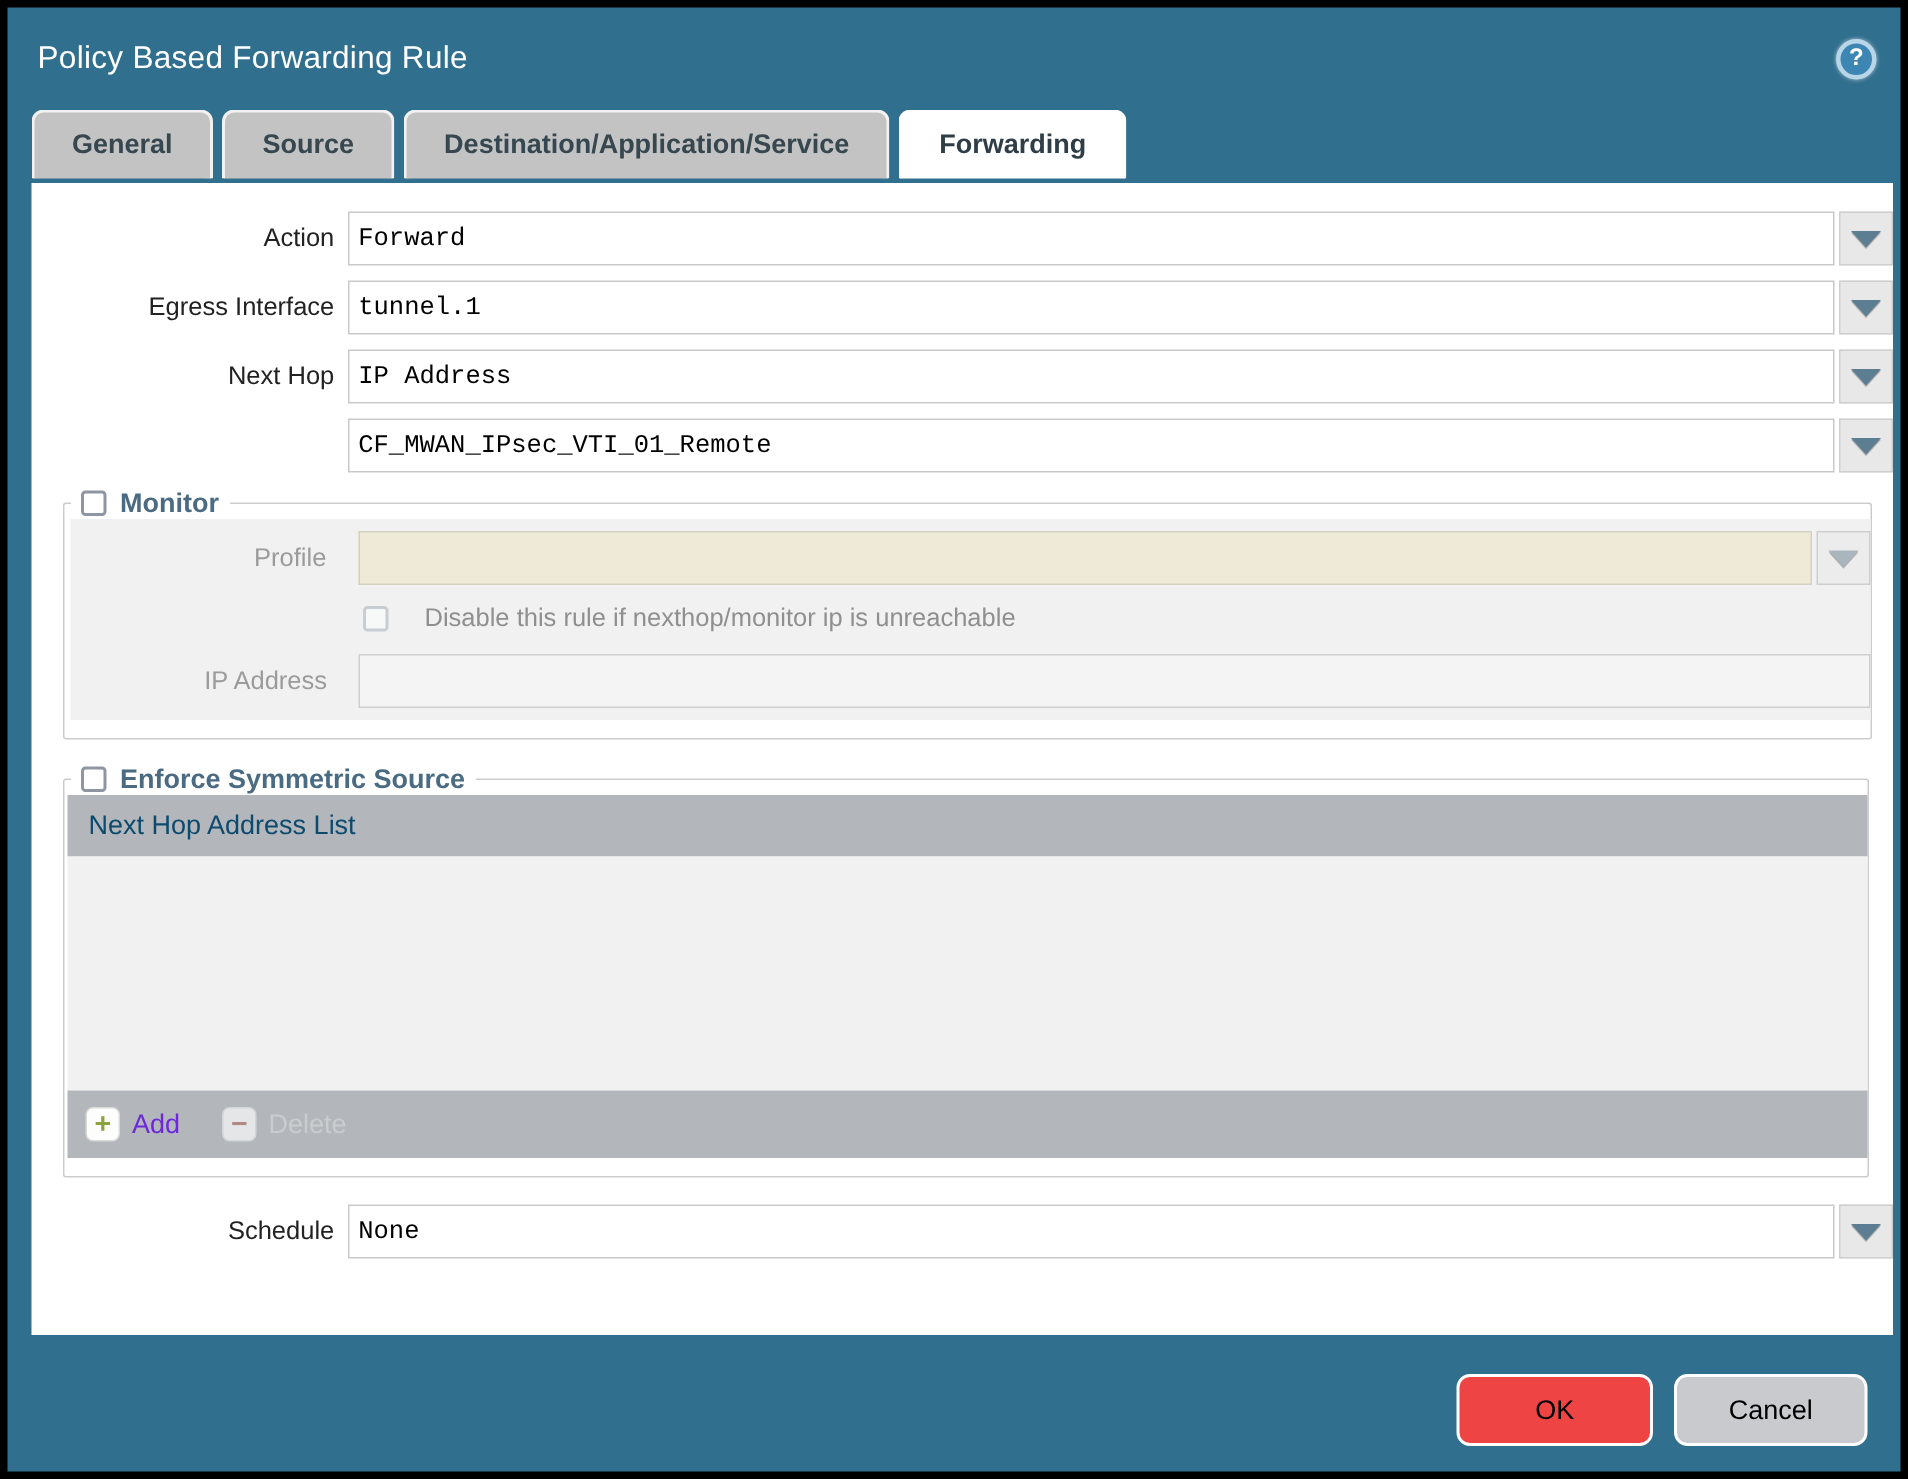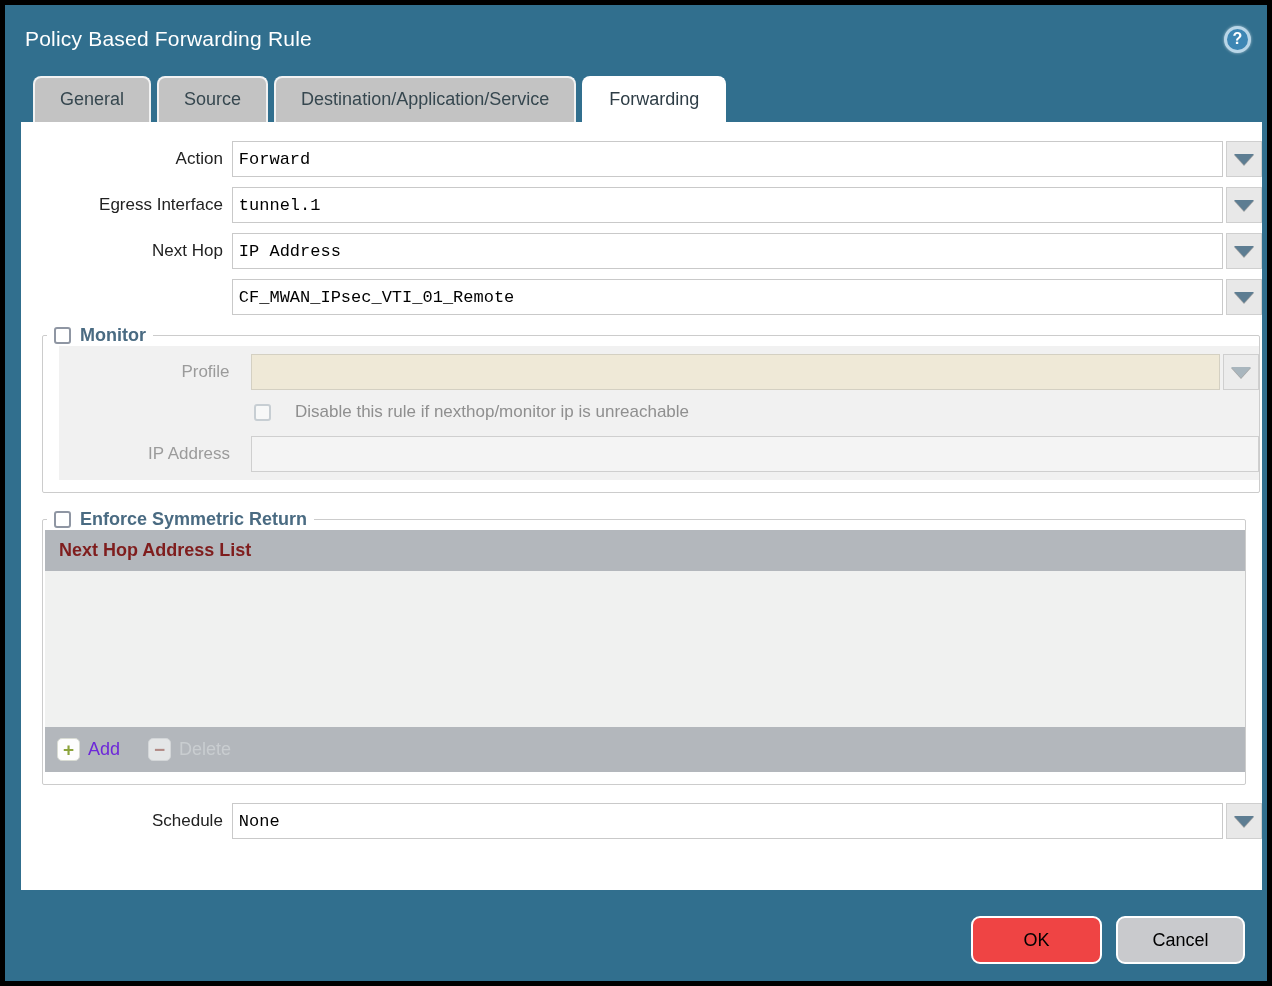--- a/index.html
+++ b/index.html
@@ -7,21 +7,21 @@
   .frame { width:1272px; height:986px; border:5px solid #000; background:#316f8e; overflow:hidden; }
 
   
   .titlebar { height:68px; display:flex; align-items:center; justify-content:space-between; padding:0 16px 0 20px; }
   .title { color:#ffffff; font-size:21px; letter-spacing:.2px; }
   .help { width:27px; height:27px; border-radius:50%; background:#3d86b4; border:3px solid #b9d6e8;
           color:#fff; font-size:16px; font-weight:bold; display:flex; align-items:center; justify-content:center;
           box-shadow:0 0 3px rgba(255,255,255,.6); cursor:pointer; }
 
   
-  .tabs { display:flex; align-items:flex-end; gap:6px; height:49px; padding-left:28px; }
+  .tabs { display:flex; align-items:flex-start; gap:6px; height:49px; padding-left:16px;font-weight:bold; }
   .tab { background:#c3c3c3; color:#36474f; border:2px solid #f2f2f2; border-bottom:none;
          border-radius:8px 8px 0 0; padding:11px 25px 12px; font-size:18px; cursor:pointer; white-space:nowrap; }
   .tab.active { background:#ffffff; color:#2e3d46; border-color:#ffffff; position:relative; z-index:2; }
 
   
   .panel { background:#ffffff; margin-left:16px; width:1241px; height:768px; padding-top:19px; position:relative; }
 
   .form-row { display:flex; align-items:center; margin-bottom:10px; }
   .form-label { width:211px; text-align:right; padding-right:9px; font-size:17px; color:#222; }
   .field { display:flex; width:1031px; }
@@ -34,31 +34,31 @@
   .dd-btn.disabled { background:#ececec; cursor:default; }
   .dd-btn.disabled .dd-arrow { border-top-color:#a9b6be; }
 
   
   fieldset { border:1px solid #cccccc; border-radius:2px; margin:8px 4px 0 21px; width:1096px; padding:0 0 12px 0; }
   legend { display:flex; align-items:center; gap:9px; margin-left:4px; padding:0 7px; }
   .legend-text { color:#4a6b82; font-weight:bold; font-size:18px; }
   .cb { width:17px; height:17px; border:2px solid #8f96a3; border-radius:3px; background:#fff; cursor:pointer; flex:0 0 auto; }
   .cb.disabled { border-color:#c7ced3; background:#f7f8f8; cursor:default; }
 
-  .graypanel { background:#f1f1f1; margin-left:16px; width:1200px; padding:8px 0 8px 0; }
+  .graypanel { background:#f1f1f1; margin-left:4px; width:1200px; padding:8px 0 8px 0; }
   .m-row { display:flex; align-items:center; }
   .m-label { width:192px; text-align:right; padding-right:21px; font-size:17px; color:#9b9b9b; }
   .input-beige { width:972px; height:36px; border:1px solid #d4d0c2; background:#efe9d7; font-size:17px; padding:0 10px; }
   .input-gray  { width:1008px; height:36px; border:1px solid #cfcfcf; background:#f4f4f4; font-size:17px; padding:0 10px; }
   .cb-row { margin:12px 0 14px 195px; display:flex; align-items:center; gap:24px; }
   .cb-row-label { font-size:17px; color:#8f8f8f; }
 
   
   .nh-table { margin-left:2px; width:1200px; }
-  .nh-header { background:#b3b7bc; color:#7f1d1d; font-size:18px; padding:0 14px; height:41px; display:flex; align-items:center;font-weight:bold; }
+  .nh-header { background:#b3b7bc; color:#0c4a6e; font-size:18px; padding:0 14px; height:41px; display:flex; align-items:center; }
   .nh-body { background:#f0f1f0; height:156px; }
   .nh-footer { background:#b3b7bc; height:45px; display:flex; align-items:center; gap:28px; padding-left:12px; }
   .tbl-btn { display:flex; align-items:center; gap:8px; cursor:pointer; }
   .tbl-btn .glyph { width:23px; height:23px; border-radius:5px; background:#fdfdfd; border:1px solid #d9dcd4;
                     display:flex; align-items:center; justify-content:center; font-size:19px; font-weight:bold; line-height:1; }
   .tbl-btn .lbl { font-size:18px; color:#6d28d9; }
   .tbl-btn.add .glyph { color:#8ba33c; }
   .tbl-btn.delete { cursor:default; }
   .tbl-btn.delete .glyph { background:#e4e6e7; border-color:#d3d6d8; color:#b18a85; }
   .tbl-btn.delete .lbl { color:#c9cdd0; }
@@ -151,21 +151,21 @@
         <div class="m-row">
           <div class="m-label">IP Address</div>
           <input type="text" class="input-gray" readonly="" disabled="" value="" style="">
         </div>
       </div>
     </fieldset>
 
     <fieldset style="margin-top:16px;">
       <legend>
         <span class="cb"></span>
-        <span class="legend-text">Enforce Symmetric Return</span>
+        <span class="legend-text">Enforce Symmetric Source</span>
       </legend>
       <div class="nh-table">
         <div class="nh-header">Next Hop Address List</div>
         <div class="nh-body"></div>
         <div class="nh-footer">
           <div class="tbl-btn add">
             <span class="glyph">+</span>
             <span class="lbl">Add</span>
           </div>
           <div class="tbl-btn delete">

